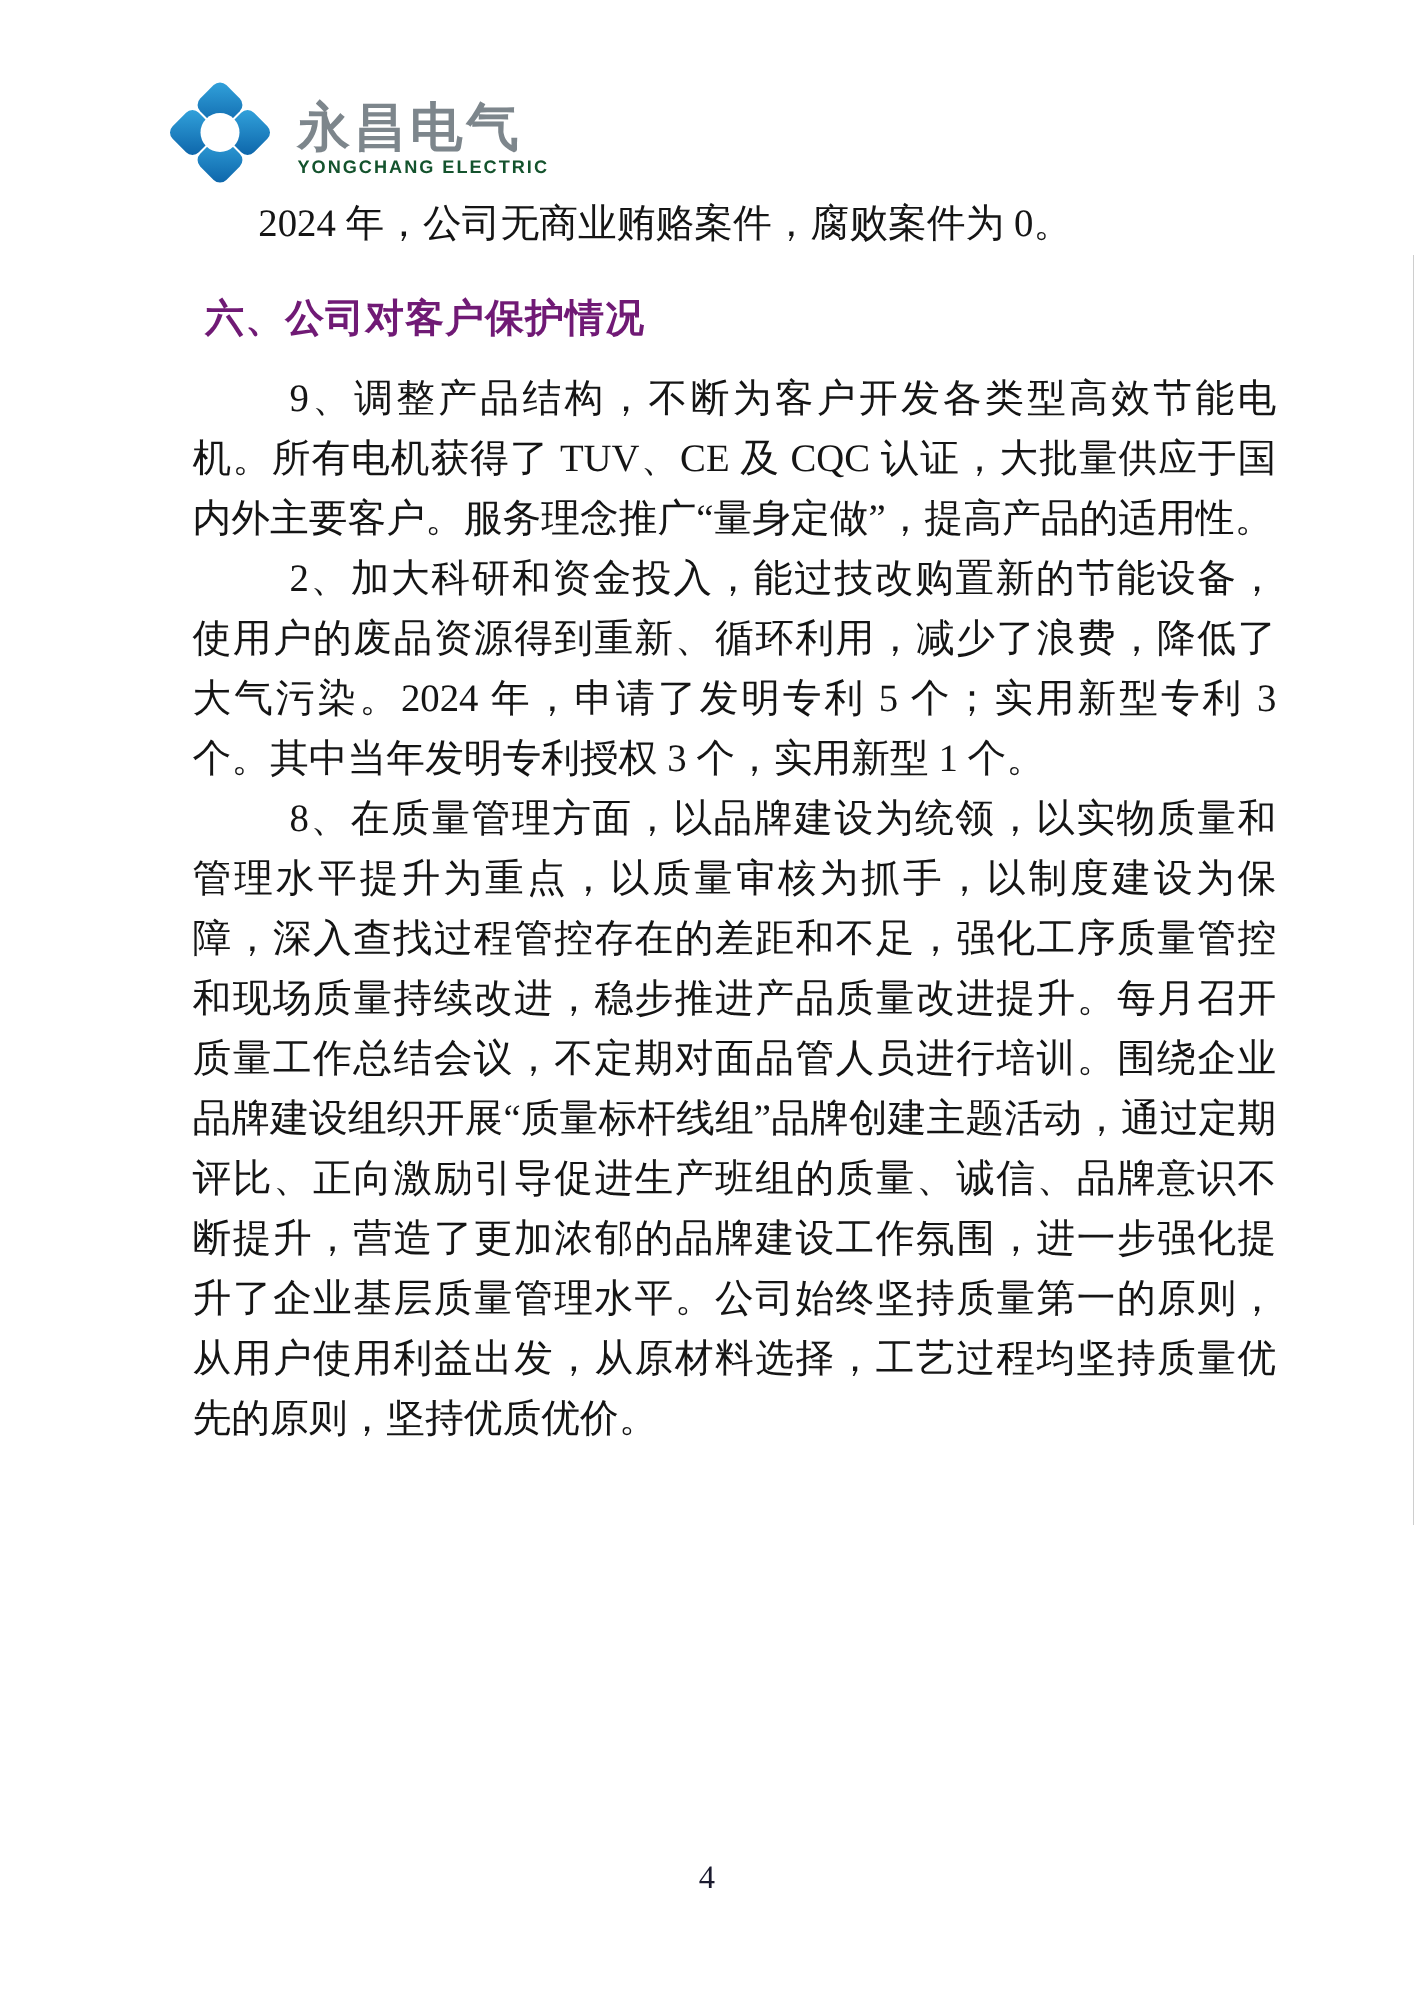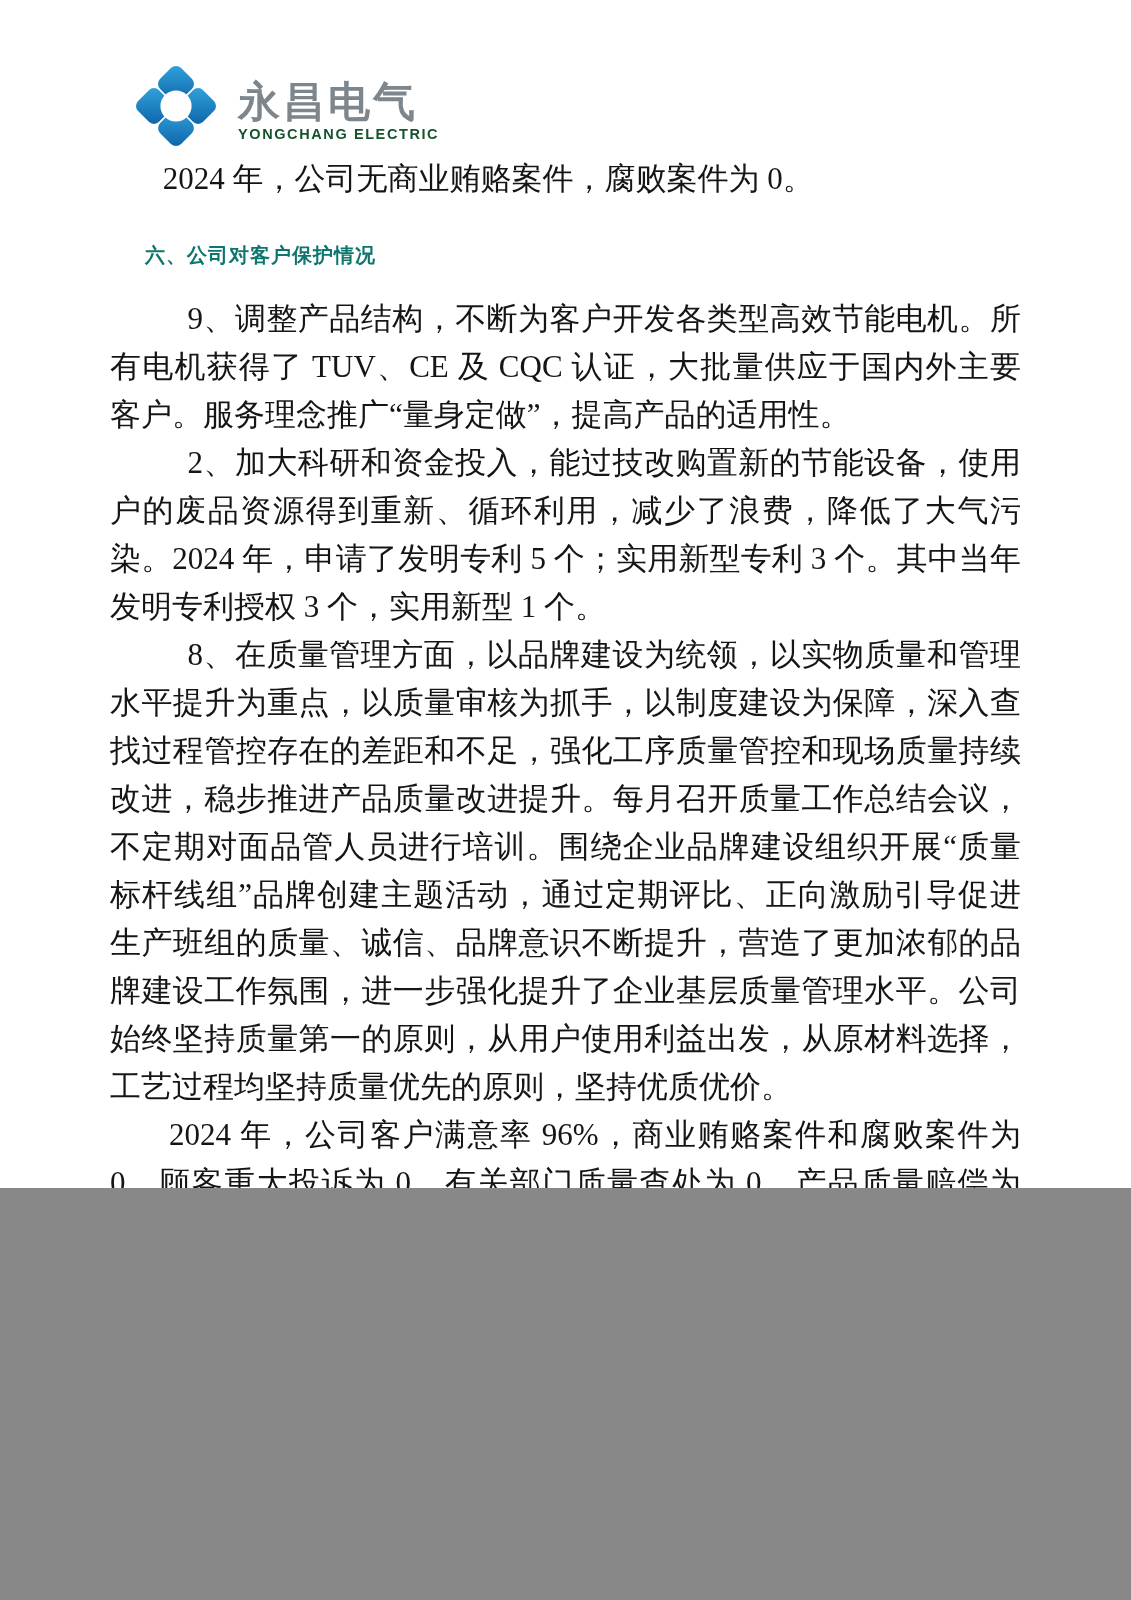--- a/index.html
+++ b/index.html
@@ -1,20 +1,20 @@
 <!DOCTYPE html>
 <html><head>
 <meta charset="utf-8">
 <style>
   * { margin: 0; padding: 0; box-sizing: border-box; }
   html, body { background: #888; }
   .page {
     position: relative;
     width: 1131px;
-    height: 1188px;
+    height: 1600px;
     margin: 0 auto;
     background: #ffffff;
     overflow: hidden;
     font-family: "Liberation Serif", "DejaVu Serif", serif;
     color: #151515;
   }
   
   .logo {
     position: absolute;
     left: 128px;
@@ -57,30 +57,31 @@
     position: absolute;
     left: 110px;
     right: 110px;
     top: 155px;
   }
   .content p {
     font-size: 31px;
     line-height: 48px;
     text-align: justify;
     color: #151515;
+    margin-left: 44px;
   }
   p.intro { text-indent: 1.7em; }
   p.numbered { text-indent: 2.5em; }
   p.closing { text-indent: 1.9em; }
   h2.section-heading {
     font-family: "Liberation Sans", "DejaVu Sans", sans-serif;
     font-weight: bold;
-    font-size: 20px;
+    font-size: 31px;
     line-height: 48px;
-    color: #0f766e;
+    color: #701a75;
     text-indent: 1.75em;
     margin-top: 28px;
     margin-bottom: 16px;
     letter-spacing: 1px;
   }
   
   .page-number {
     position: absolute;
     left: 0;
     right: 0;
@@ -118,18 +119,17 @@
       <span class="logo-en">YONGCHANG ELECTRIC</span>
     </div>
   </div>
 
   <div class="content">
     <p class="intro">2024 年，公司无商业贿赂案件，腐败案件为 0。</p>
     <h2 class="section-heading">六、公司对客户保护情况</h2>
     <p class="numbered">9、调整产品结构，不断为客户开发各类型高效节能电机。所有电机获得了 TUV、CE 及 CQC 认证，大批量供应于国内外主要客户。服务理念推广“量身定做”，提高产品的适用性。</p>
     <p class="numbered">2、加大科研和资金投入，能过技改购置新的节能设备，使用户的废品资源得到重新、循环利用，减少了浪费，降低了大气污染。2024 年，申请了发明专利 5 个；实用新型专利 3 个。其中当年发明专利授权 3 个，实用新型 1 个。</p>
     <p class="numbered">8、在质量管理方面，以品牌建设为统领，以实物质量和管理水平提升为重点，以质量审核为抓手，以制度建设为保障，深入查找过程管控存在的差距和不足，强化工序质量管控和现场质量持续改进，稳步推进产品质量改进提升。每月召开质量工作总结会议，不定期对面品管人员进行培训。围绕企业品牌建设组织开展“质量标杆线组”品牌创建主题活动，通过定期评比、正向激励引导促进生产班组的质量、诚信、品牌意识不断提升，营造了更加浓郁的品牌建设工作氛围，进一步强化提升了企业基层质量管理水平。公司始终坚持质量第一的原则，从用户使用利益出发，从原材料选择，工艺过程均坚持质量优先的原则，坚持优质优价。</p>
-    <p class="closing">2024 年，公司客户满意率 96%，商业贿赂案件和腐败案件为 0，顾客重大投诉为 0，有关部门质量查处为 0，产品质量赔偿为 0；公司质量管理体系通过第三方的复审认证。</p>
   </div>
 
   <div class="page-number">4</div>
 
 </div>
 
 </body></html>

